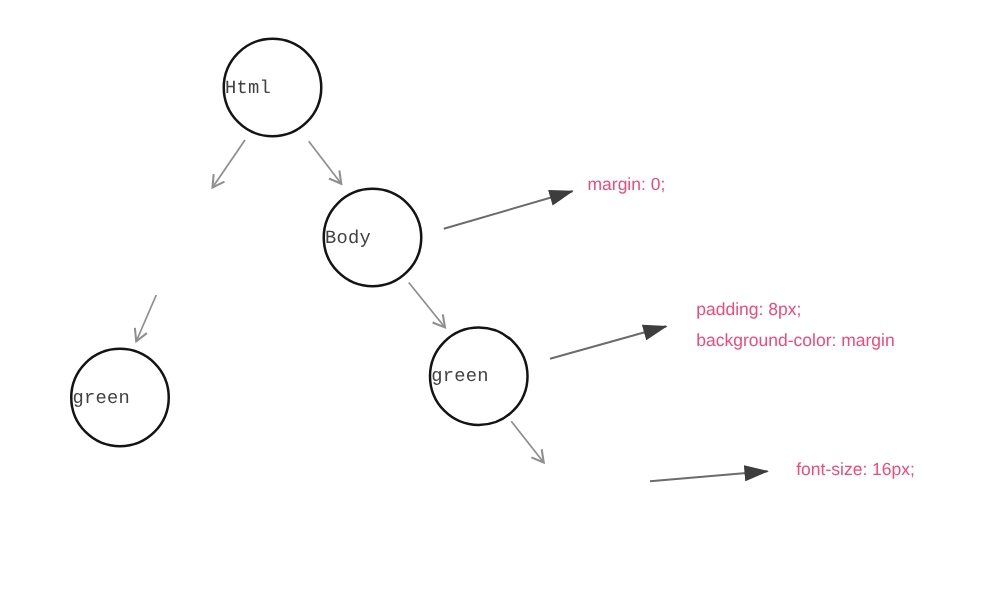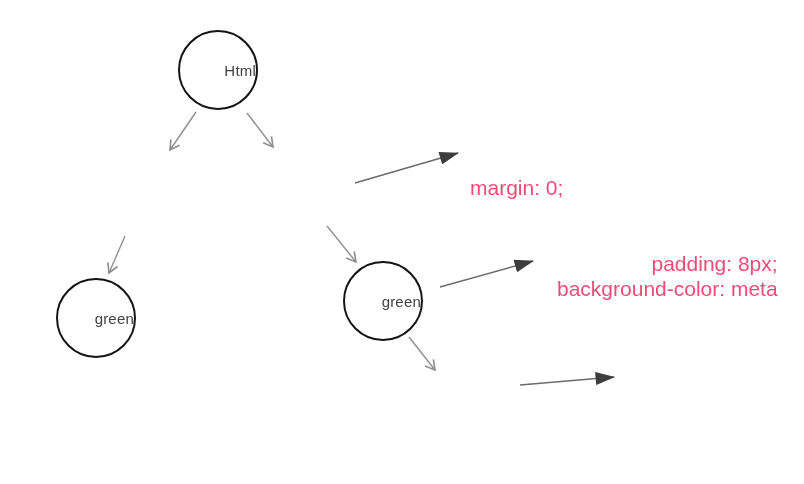--- a/index.html
+++ b/index.html
@@ -51,34 +51,34 @@
   .node {
     position: absolute;
     width: 80px;
     height: 80px;
     border: 2px solid var(--node-stroke);
     border-radius: 50%;
     background: var(--node-fill);
     box-sizing: border-box;
     display: flex;
     align-items: center;
-    justify-content: flex-end;
+    justify-content: flex-start;
+    font-family: Liberation Mono, monospace;
   }
   .node-label {
     font-size: 15px;
     color: var(--node-text);
     letter-spacing: 0.2px;
   }
   .note {
     position: absolute;
     color: var(--annotation-text);
-    font-size: 21px;
+    font-size: 14px;
     line-height: 25px;
     white-space: nowrap;
-    margin-top: 40px;
   }
 </style>
 </head>
 <body>
 
 <div class="canvas">
 
   <svg class="edges-layer" width="804" height="484" viewBox="0 0 804 484" xmlns="http://www.w3.org/2000/svg">
     <defs>
       <marker id="openHead" markerUnits="userSpaceOnUse" markerWidth="14" markerHeight="14" viewBox="0 0 12 12" refX="10" refY="6" orient="auto">
@@ -98,33 +98,39 @@
     <line class="note-edge" x1="355" y1="183" x2="458" y2="153" marker-end="url(#solidHead)"></line>
     <line class="note-edge" x1="440" y1="287" x2="533" y2="261" marker-end="url(#solidHead)"></line>
     <line class="note-edge" x1="520" y1="385" x2="614" y2="377" marker-end="url(#solidHead)"></line>
   </svg>
 
   <div class="node" style="left:178px; top:30px;">
     <span class="node-label">Html</span>
   </div>
 
 
+  <div class="node" style="left:258px; top:150px;">
+    <span class="node-label">Body</span>
+  </div>
 
   <div class="node" style="left:56px; top:278px;">
     <span class="node-label">green</span>
   </div>
 
   <div class="node" style="left:343px; top:261px;">
     <span class="node-label">green</span>
   </div>
 
 
   <div class="note" style="left:470px; top:135px;">
     <div class="note-line">margin: 0;</div>
   </div>
 
-  <div class="note" style="left:557px; top:211px;text-align:right;">
+  <div class="note" style="left:557px; top:235px;">
     <div class="note-line">padding: 8px;</div>
-    <div class="note-line">background-color: meta</div>
+    <div class="note-line">background-color: margin</div>
   </div>
 
+  <div class="note" style="left:637px; top:363px;">
+    <div class="note-line">font-size: 16px;</div>
+  </div>
 
 </div>
 
 </body></html>

